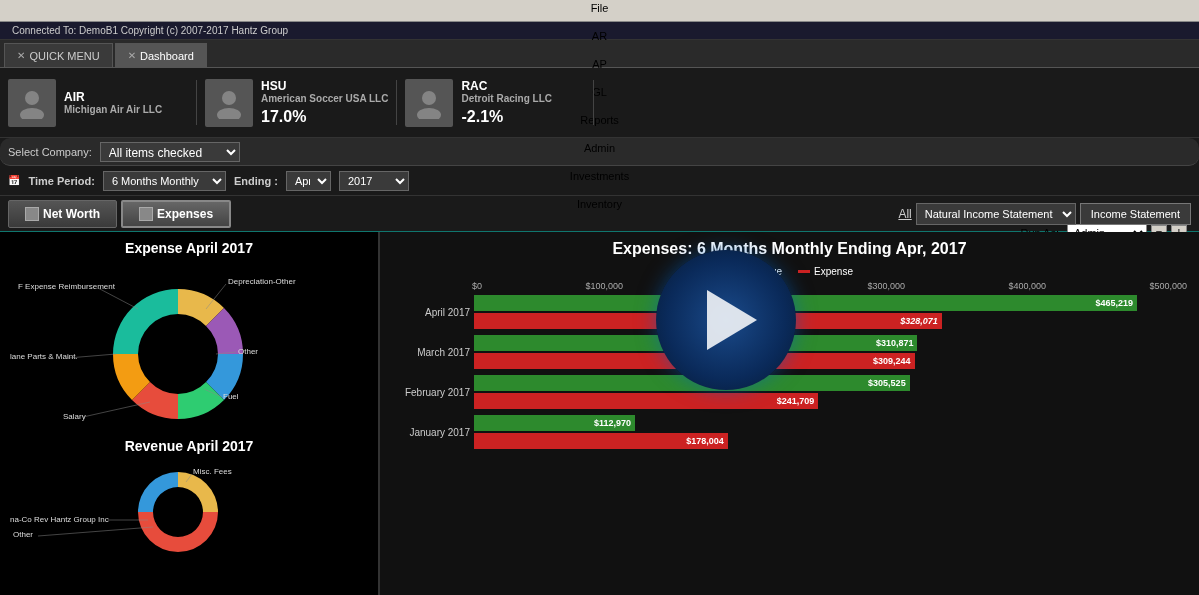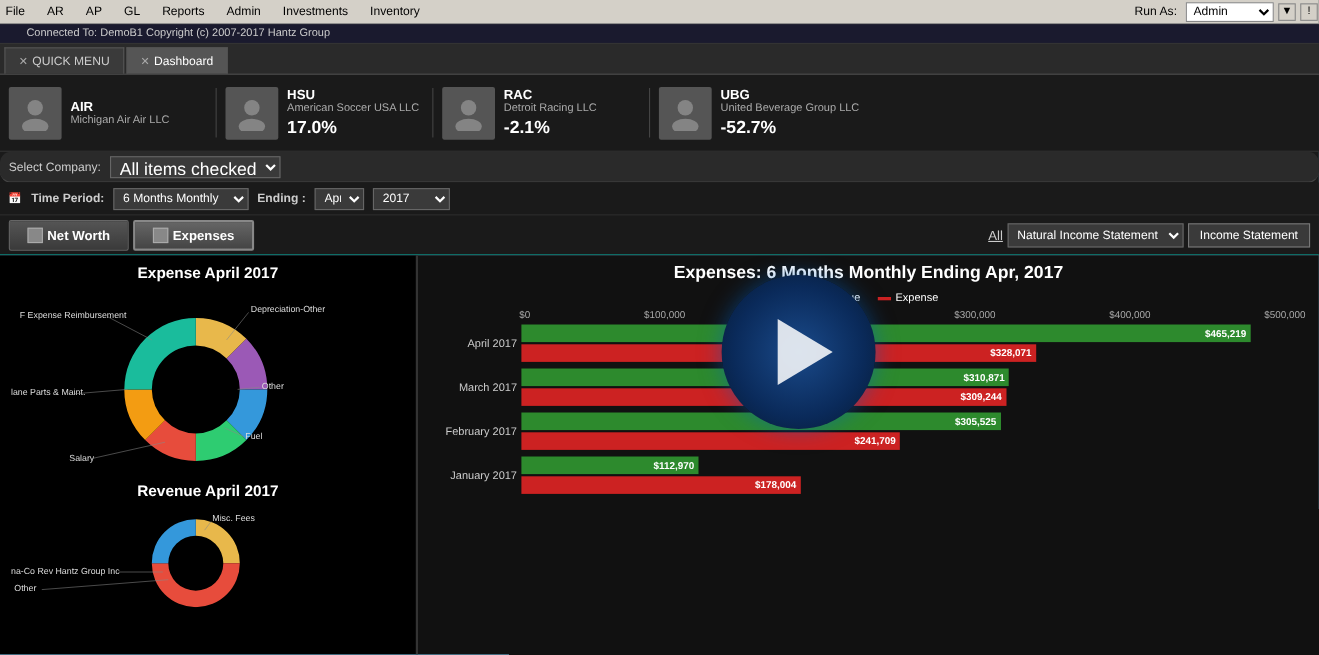--- a/index.html
+++ b/index.html
@@ -12,23 +12,24 @@
       font-size: 11px;
       color: #fff;
     }
 
     
     .menu-bar {
       background: #d4d0c8;
       height: 22px;
       display: flex;
       align-items: center;
-      padding: 0 1px;
+      padding: 0 12px;
       gap: 12px;
       border-bottom: 1px solid #888;
+      flex-direction: column;
     }
     .menu-bar span {
       color: #000;
       font-size: 11px;
       cursor: pointer;
       padding: 2px 4px;
     }
     .run-as-section {
       margin-left: auto;
       display: flex;
@@ -55,21 +56,21 @@
       display: flex; align-items: center; justify-content: center;
       color: #000;
     }
 
     
     .connected-bar {
       background: #1a1a2e;
       height: 18px;
       display: flex;
       align-items: center;
-      padding: 0 24px;
+      padding: 0 12px;
       font-size: 10px;
       color: #ccc;
       border-bottom: 1px solid #333;
     }
 
     
     .tabs-bar {
       background: #2a2a2a;
       height: 28px;
       display: flex;
@@ -122,41 +123,41 @@
       background: #555;
       border-radius: 2px;
       display: flex;
       align-items: center;
       justify-content: center;
       flex-shrink: 0;
     }
     .avatar svg { opacity: 0.7; }
     .company-info { display: flex; flex-direction: column; }
     .company-code { font-weight: bold; font-size: 12px; color: #fff; }
-    .company-name { font-size: 10px; color: #aaa; }
+    .company-name { font-size: 10px; color: #aaa; font-weight: bold; }
     .company-value { font-size: 16px; font-weight: bold; color: #fff; margin-top: 4px; }
     .company-divider { width: 1px; background: #444; margin: 4px 0; }
 
     
     .select-company-bar {
       background: #2a2a2a;
       height: 28px;
       display: flex;
       align-items: center;
       padding: 0 8px;
       gap: 8px;
       border-bottom: 1px solid #444;
       border-radius: 10px;
     }
     .select-label { color: #ccc; font-size: 11px; }
     .select-dropdown {
       background: #3a3a3a;
       border: 1px solid #666;
       color: #fff;
-      font-size: 16px;
+      font-size: 12px;
       padding: 2px 4px;
       height: 20px;
       min-width: 140px;
     }
 
     
     .controls-bar {
       background: #1a1a1a;
       height: 30px;
       display: flex;
@@ -231,21 +232,21 @@
       font-size: 11px;
       padding: 2px 10px;
       height: 22px;
       cursor: pointer;
     }
 
     
     .main-content {
       display: flex;
       height: calc(595px - 22px - 18px - 28px - 70px - 28px - 30px - 36px);
-      background: #7dd3fc;
+      background: #fef9c3;
     }
 
     
     .left-panel {
       width: 380px;
       background: #000;
       border-right: 2px solid #333;
       overflow: hidden;
       padding: 8px;
       flex-shrink: 0;
@@ -438,33 +439,20 @@
         <ellipse cx="16" cy="28" rx="12" ry="7" fill="#999"></ellipse>
       </svg>
     </div>
     <div class="company-info">
       <span class="company-code">RAC</span>
       <span class="company-name">Detroit Racing LLC</span>
       <span class="company-value">-2.1%</span>
     </div>
   </div>
   <div class="company-divider"></div>
-  <div class="company-card">
-    <div class="avatar">
-      <svg width="32" height="32" viewBox="0 0 32 32">
-        <circle cx="16" cy="11" r="7" fill="#999"></circle>
-        <ellipse cx="16" cy="28" rx="12" ry="7" fill="#999"></ellipse>
-      </svg>
-    </div>
-    <div class="company-info">
-      <span class="company-code">UBG</span>
-      <span class="company-name">United Beverage Group LLC</span>
-      <span class="company-value">-52.7%</span>
-    </div>
-  </div>
 </div>
 
 <div class="select-company-bar">
   <span class="select-label">Select Company:</span>
   <select class="select-dropdown">
     <option>All items checked</option>
   </select>
 </div>
 
 <div class="controls-bar">
@@ -591,21 +579,21 @@
 
       <div class="bar-row">
         <span class="bar-label">April 2017</span>
         <div class="bars-group">
           <div class="bar-wrapper">
             <div class="bar revenue" style="width:93%;">
               <span>$465,219</span>
             </div>
           </div>
           <div class="bar-wrapper">
-            <div class="bar expense" style="width:65.6%;">
+            <div class="bar expense" style="width:65.6%;font-style:italic;">
               <span>$328,071</span>
             </div>
           </div>
         </div>
       </div>
 
       <div class="bar-row">
         <span class="bar-label">March 2017</span>
         <div class="bars-group">
           <div class="bar-wrapper">

